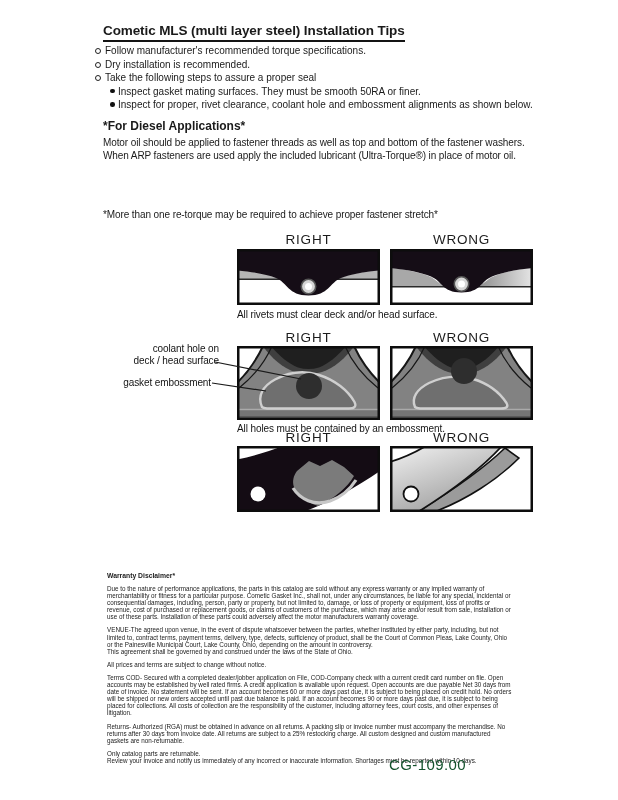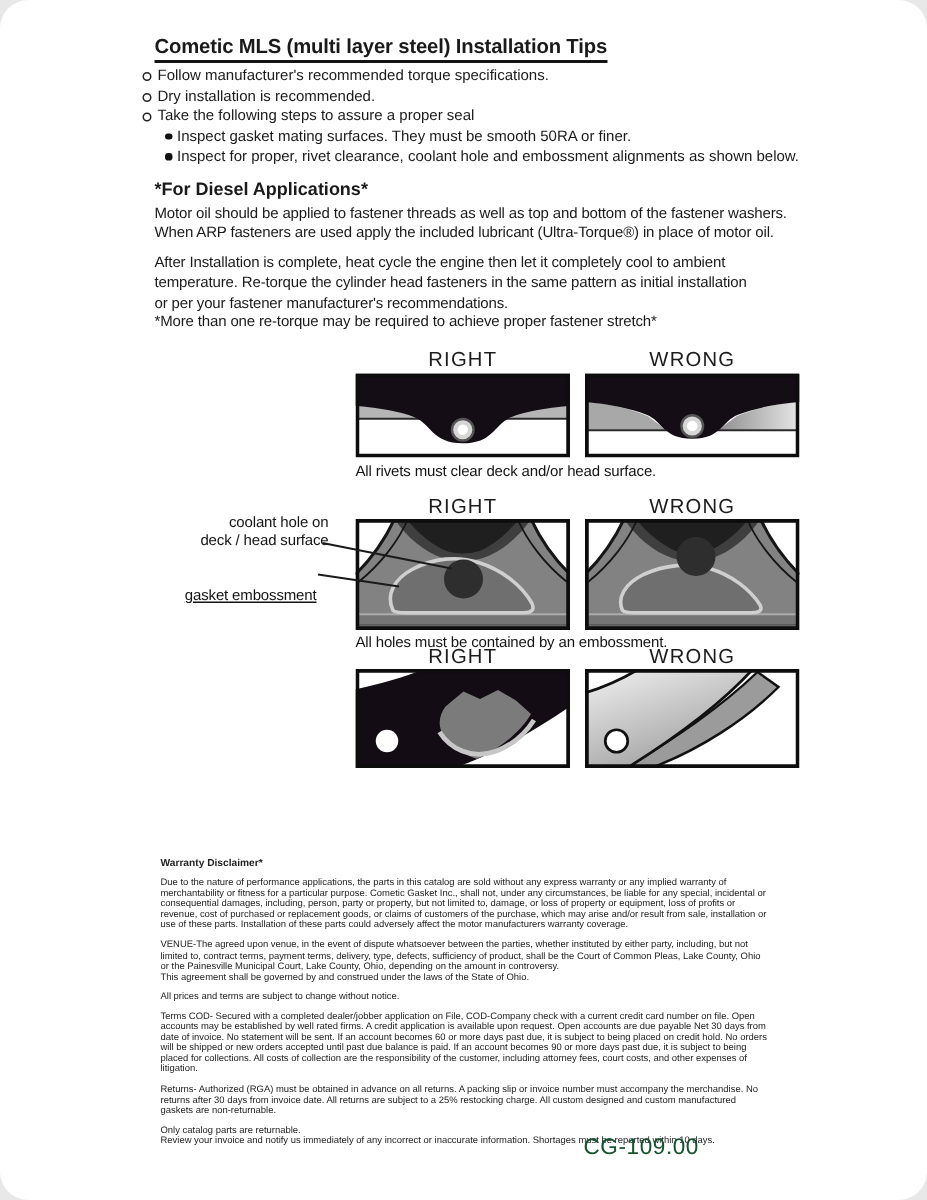--- a/index.html
+++ b/index.html
@@ -1,20 +1,19 @@
 <!DOCTYPE html>
 <html><head>
 <meta charset="utf-8">
 <style>
   html,body { margin:0; padding:0; background:#e8e8e8; }
   .page {
     position:relative; width:618px; height:800px; margin:0 auto;
     background:#ffffff; color:#1a1a1a; overflow:hidden;
     font-family:"Liberation Sans", sans-serif;
-    border-radius:19px;
   }
   
   .title {
     position:absolute; left:103px; top:23px; margin:0;
     font-size:13.5px; font-weight:700; letter-spacing:-0.1px;
     border-bottom:2px solid #141414; padding-bottom:1.5px;
     display:inline-block; white-space:nowrap;
   }
   
   .intro { position:absolute; left:95px; top:44px; width:460px; font-size:10px; line-height:13.5px; }
@@ -55,21 +54,21 @@
   .row3 .panel { top:16px; }
   .dcaption {
     position:absolute; left:237px; font-size:10px; line-height:12.5px;
     color:#141414; white-space:pre-line; letter-spacing:-0.1px;
   }
   .row1 .dcaption { top:77px; }
   .row2 .dcaption { top:93px; }
   .row3 .dcaption { top:86px; }
   .anno { position:absolute; text-align:right; font-size:10px; line-height:11.5px; color:#141414; letter-spacing:-0.1px; }
   .anno1 { left:96px; top:13px; width:123px; }
-  .anno2 { left:78px; top:62px; width:133px;text-decoration:underline; }
+  .anno2 { left:78px; top:47px; width:133px; }
   .leader-overlay { position:absolute; left:0; top:0; pointer-events:none; }
   
   .fine-print { position:absolute; left:107px; top:572px; width:407px; color:#222; }
   .fine-print h3 { margin:0 0 6px 0; font-size:6.8px; font-weight:700; }
   .fine-print p { margin:0 0 6px 0; font-size:6.3px; line-height:7.1px; white-space:pre-line; }
   
   .doc-number { position:absolute; left:389px; top:756px; font-size:15px; letter-spacing:0.4px; color:#14532d; }
 </style>
 </head>
 <body>
@@ -97,23 +96,20 @@
     </div>
     <div class="b-row sub">
       <span class="glyph-dot"></span>
       <span>Inspect for proper, rivet clearance, coolant hole and embossment alignments as shown below.</span>
     </div>
   </div>
 
   <h2 class="diesel-heading">*For Diesel Applications*</h2>
   <p class="body-para p1">Motor oil should be applied to fastener threads as well as top and bottom of the fastener washers.
 When ARP fasteners are used apply the included lubricant (Ultra-Torque®) in place of motor oil.</p>
-  <p class="body-para p2">After Installation is complete, heat cycle the engine then let it completely cool to ambient
-temperature. Re-torque the cylinder head fasteners in the same pattern as initial installation
-or per your fastener manufacturer's recommendations.</p>
   <p class="body-para p3">*More than one re-torque may be required to achieve proper fastener stretch*</p>
 
   <section class="diagram-row row1">
     <div class="dlabel l">RIGHT</div>
     <div class="dlabel r">WRONG</div>
 
     <svg class="panel l" width="143" height="56" viewBox="0 0 143 56">
       <rect width="143" height="56" fill="#ffffff"></rect>
       <path d="M2,21.5 C16,22.5 27,24.5 35,27 L45,30 L2,30 Z" fill="#b5b5b5"></path>
       <path d="M141,21.5 C127,22.5 116,24.5 108,27 L98,30 L141,30 Z" fill="#b5b5b5"></path>

